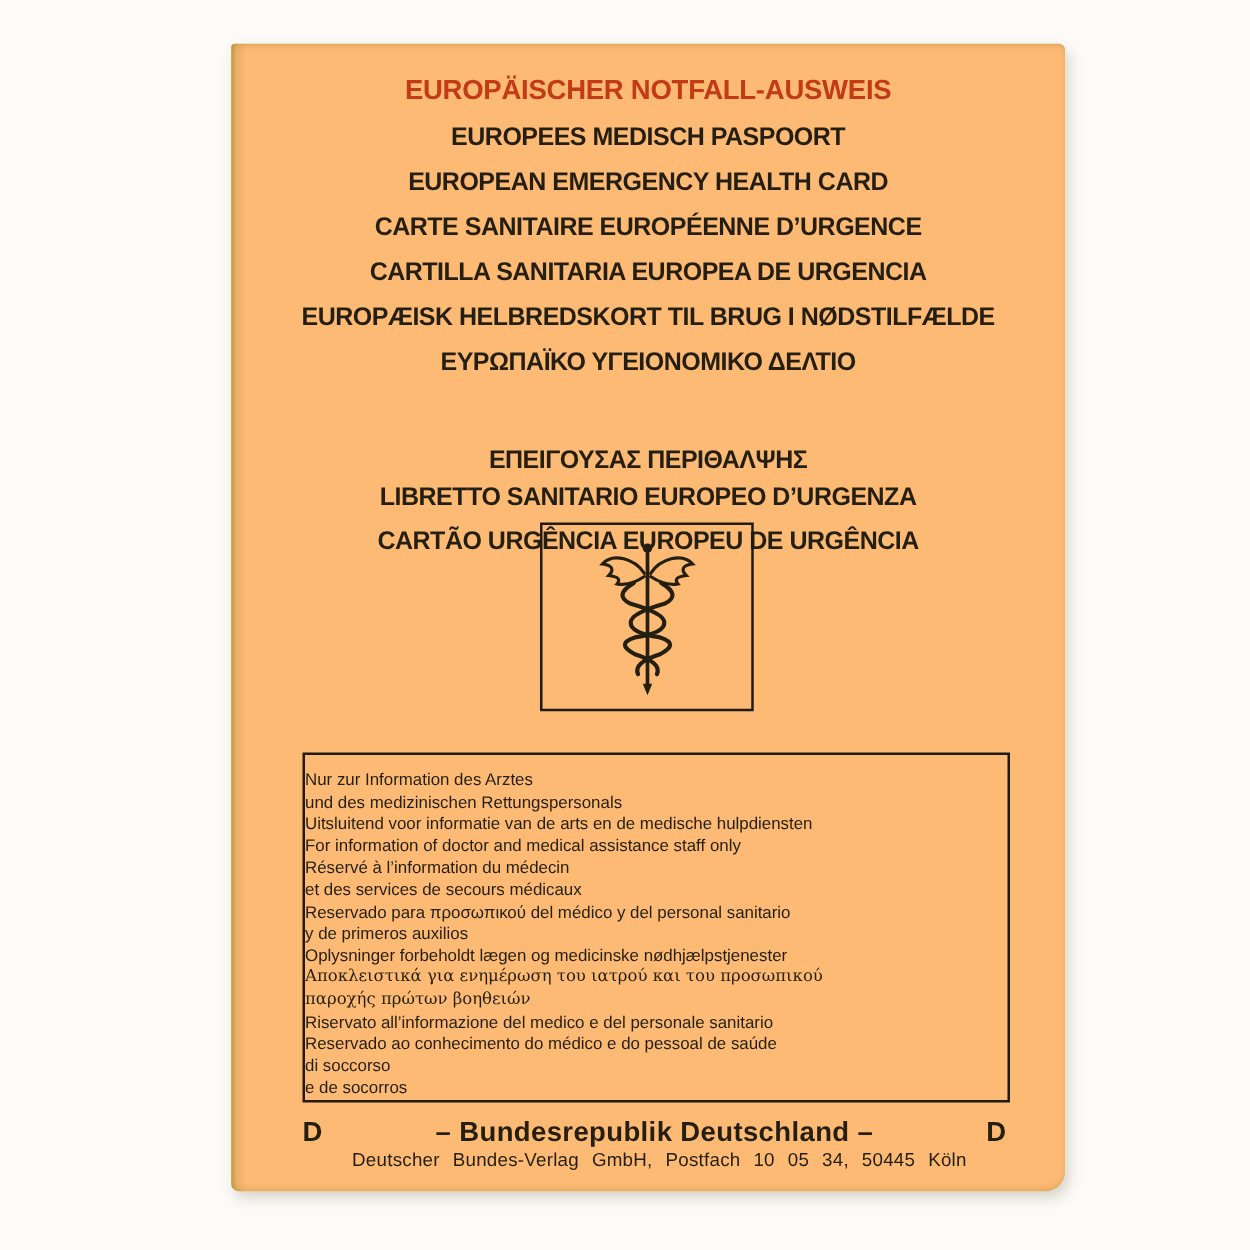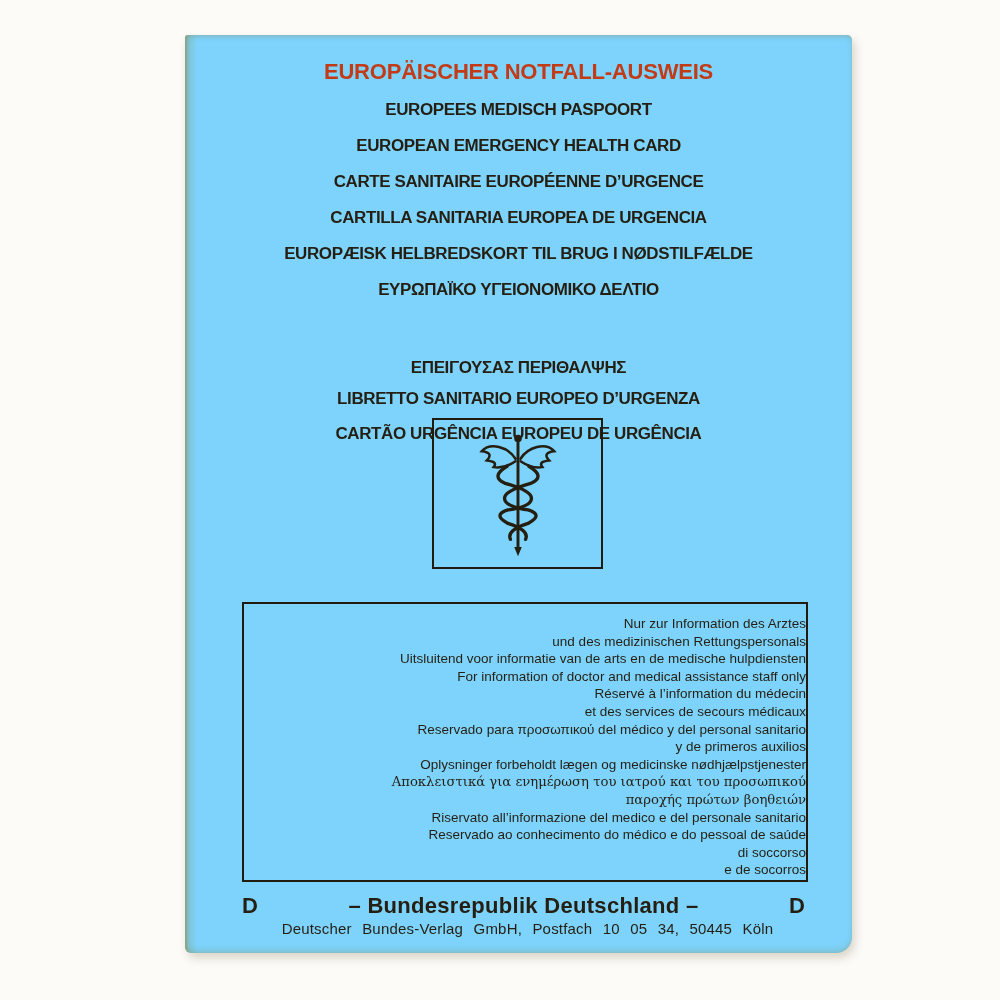--- a/index.html
+++ b/index.html
@@ -3,47 +3,47 @@
 <meta charset="utf-8">
 <style>
   html,body{margin:0;padding:0;}
   body{
     width:1000px;height:1000px;position:relative;overflow:hidden;
     background:#fcfbf8;
     font-family:"Liberation Sans",sans-serif;
   }
   .card{
     position:absolute;left:185px;top:35px;width:667px;height:918px;
-    background:#7dd3fc;
+    background:#fdba74;
     border-radius:3px 5px 16px 6px;
     box-shadow:3px 5px 10px rgba(90,78,30,.22), inset 0 3px 6px -3px rgba(140,120,30,.45), inset 0 -5px 8px -5px rgba(140,120,30,.4);
   }
   .card::before{ 
     content:"";position:absolute;left:0;top:0;bottom:0;width:12px;
     background:linear-gradient(90deg, rgba(146,124,34,.5) 0px, rgba(146,124,34,.18) 4px, rgba(146,124,34,0) 12px);
     border-radius:3px 0 0 6px;
   }
   .headings{
     position:absolute;left:0;right:0;top:17px;text-align:center;
     font-weight:bold;color:#241f12;
   }
   .hl-red{line-height:40px;font-size:22px;color:#c23a16;letter-spacing:-.2px;}
-  .hl{font-size:17px;line-height:36px;letter-spacing:-.4px;transform:scaleY(1.02);}
+  .hl{font-size:20px;line-height:36px;letter-spacing:-.4px;transform:scaleY(1.02);}
   .hl.gr2{line-height:28px;margin-top:46px;}
   .hl.it{line-height:33px;}
   .hl.pt{line-height:37px;}
   .emblem-box{
     position:absolute;left:247px;top:383px;width:171px;height:151px;
     border:2.5px solid #201b0e;box-sizing:border-box;
     display:flex;align-items:center;justify-content:center;
   }
   .notice-box{
     position:absolute;left:57px;top:567px;width:566px;height:280px;
     border:2.5px solid #201b0e;box-sizing:border-box;
-    text-align:right;color:#241f12;
+    text-align:left;color:#241f12;
     font-size:13.5px;line-height:17.6px;padding-top:11px;
   }
   .notice-box .gr{
     font-family:"DejaVu Serif",serif;font-size:13.2px;
   }
   .footer-row{
     position:absolute;left:57px;right:47px;top:858px;height:26px;
     display:flex;justify-content:space-between;align-items:center;
     font-weight:bold;font-size:22px;color:#241f12;
   }

